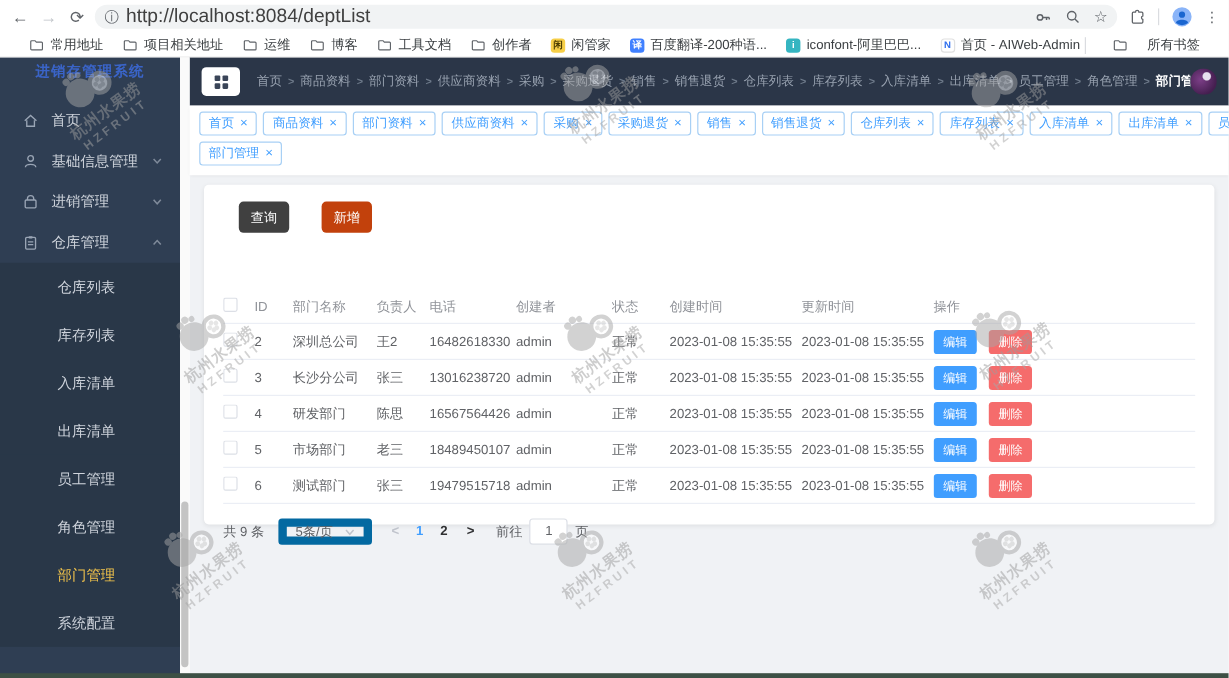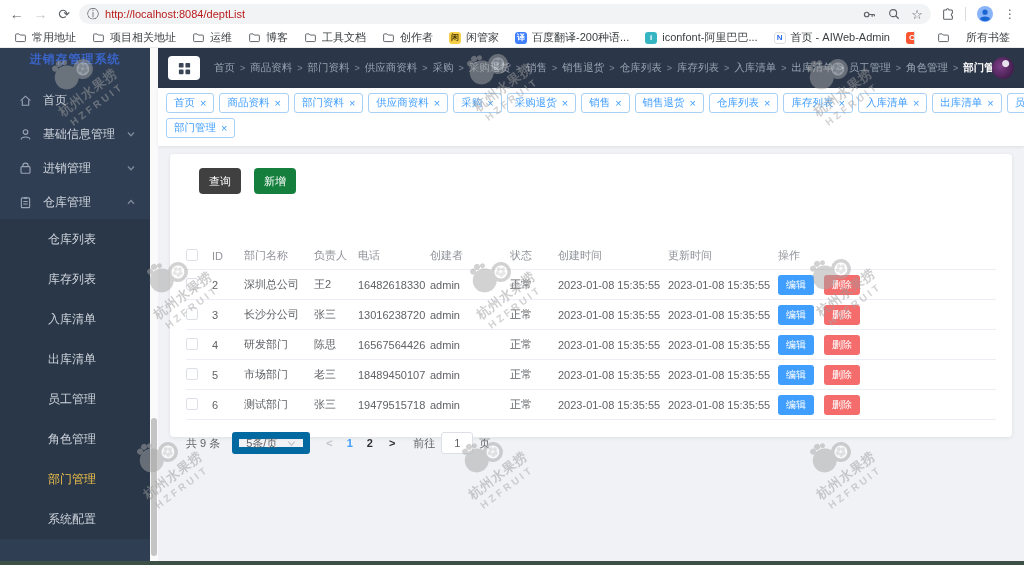--- a/index.html
+++ b/index.html
@@ -6,28 +6,28 @@
   html,body { background:#e9e9e9; }
   body { font-family: "Liberation Sans", "DejaVu Sans", sans-serif; }
   .screen { position:relative; width:1024px; height:565px; background:#fff; overflow:hidden; }
 
   
   .chrome-toolbar { height:28px; background:#ffffff; display:flex; align-items:center; padding:0 8px; gap:6px; }
   .nav-ic { width:22px; text-align:center; font-size:14px; color:#5f6368; cursor:pointer; }
   .nav-ic.disabled { color:#c0c4c9; }
   .omnibox { flex:0 0 auto; width:852px; height:20px; background:#f1f3f4; border-radius:10px; display:flex; align-items:center; padding:0 8px; gap:6px; }
   .omni-info { font-size:12px; color:#5f6368; }
-  .omni-url { font-size:11px; color:#b91c1c; flex:1; white-space:nowrap; overflow:hidden; }
+  .omni-url { font-size:16px; color:#404040; flex:1; white-space:nowrap; overflow:hidden; }
   .omni-right { display:flex; align-items:center; gap:10px; }
   .tb-right { display:flex; align-items:center; gap:10px; margin-left:4px; }
   .star-ic { font-size:13px; color:#5f6368; }
   .tb-sep { width:1px; height:14px; background:#dadce0; }
   .dots-ic { font-size:12px; color:#5f6368; letter-spacing:0; }
 
-  .bmbar { height:20px; background:#ffffff; display:flex; align-items:center; padding:0 14px; border-bottom:1px solid #ececec; }
+  .bmbar { height:20px; background:#ffffff; display:flex; align-items:center; padding:0 24px; border-bottom:1px solid #ececec; }
   .bm-list { display:flex; align-items:center; gap:16px; flex:1; overflow:hidden; }
   .bm-item { display:flex; align-items:center; gap:5px; font-size:11px; color:#3c4043; white-space:nowrap; cursor:pointer; }
   .favicon { width:12px; height:12px; border-radius:3px; display:flex; align-items:center; justify-content:center; font-size:8px; font-weight:bold; }
   .bm-right { display:flex; align-items:center; gap:16px; font-size:11px; color:#3c4043; }
   .bm-right .tb-sep { margin-right:6px; }
 
   
   .page { display:flex; height:517px; position:relative; }
 
   .sidebar { width:150px; background:#2f3e53; flex:0 0 150px; overflow:hidden; }
@@ -60,21 +60,21 @@
   .tab .tab-close { margin-left:5px; font-size:11px; line-height:1; color:#409eff; }
 
   .content { flex:1; background:#f0f2f5; padding:8px 12px 0 12px; }
   .card { background:#fff; border-radius:4px; box-shadow:0 1px 4px rgba(0,0,0,.08); padding:14px 16px; height:283px; }
 
   .search-row { display:flex; align-items:center; }
   .search-input { width:114px; height:26px; border:1px solid #dcdfe6; border-radius:4px; padding:0 8px; font-size:11px; color:#606266; outline:none; }
   .search-input::placeholder { color:#c0c4cc; }
   .btn { height:26px; border:none; border-radius:4px; color:#fff; font-size:11px; padding:0 10px; cursor:pointer; }
   .btn-query { background:#404040; margin-left:13px; }
-  .btn-add { background:#15803d; margin-left:13px; }
+  .btn-add { background:#c2410c; margin-left:27px; }
 
   .table { margin-top:12px; font-size:11px; }
   .trow { display:flex; align-items:center; height:30px; border-bottom:1px solid #ebeef5; }
   .trow.thead { height:28px; color:#909399;margin-top:48px; }
   .trow .cell { color:#606266; overflow:hidden; white-space:nowrap; }
   .trow.thead .cell { color:#909399; }
   .col-check { width:26px; flex:0 0 26px; }
   .col-id { width:32px; flex:0 0 32px; }
   .col-name { width:70px; flex:0 0 70px; }
   .col-owner { width:44px; flex:0 0 44px; }

